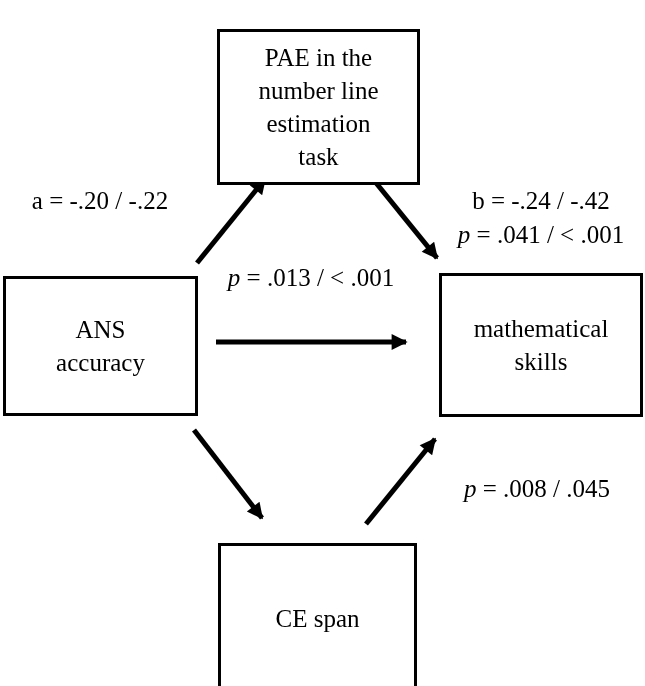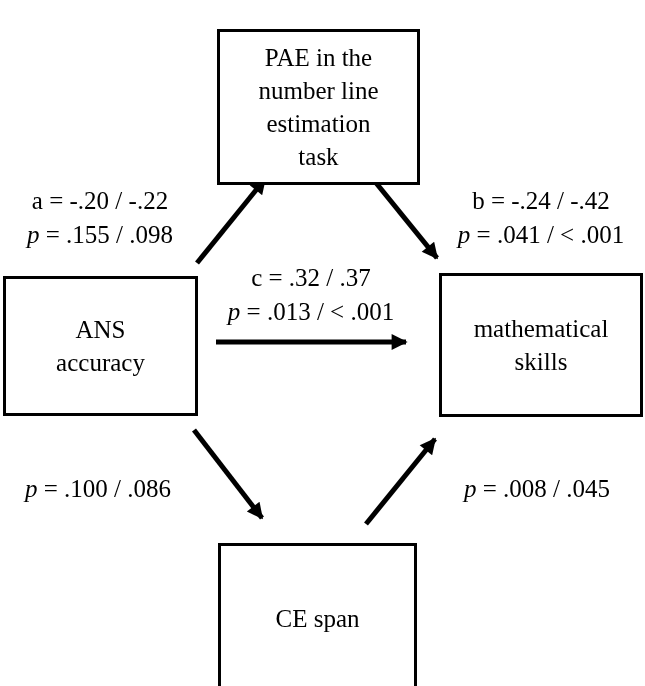--- a/index.html
+++ b/index.html
@@ -54,35 +54,32 @@
     <span class="lbl">mathematical
 skills</span>
   </div>
 
   <div class="box" style="left:218px; top:543px; width:199px; height:151px;">
     <span class="lbl">CE span</span>
   </div>
 
   <div class="plabel" style="left:0px; top:184px; width:200px;">
     <div>a = -.20 / -.22</div>
-    <div><span class="pv">p</span><span> = .155 / .098</span></div>
   </div>
 
   <div class="plabel" style="left:437px; top:184px; width:208px;">
     <div>b = -.24 / -.42</div>
     <div><span class="pv">p</span><span> = .041 / &lt; .001</span></div>
   </div>
 
   <div class="plabel" style="left:191px; top:261px; width:240px;">
-    <div>c = .32 / .37</div>
     <div><span class="pv">p</span><span> = .013 / &lt; .001</span></div>
   </div>
 
 
   <div class="plabel" style="left:0px; top:472px; width:196px;">
-    <div><span class="pv">p</span><span> = .100 / .086</span></div>
   </div>
 
   <div class="plabel" style="left:432px; top:472px; width:210px;">
     <div><span class="pv">p</span><span> = .008 / .045</span></div>
   </div>
 
 </div>
 
 </body></html>

